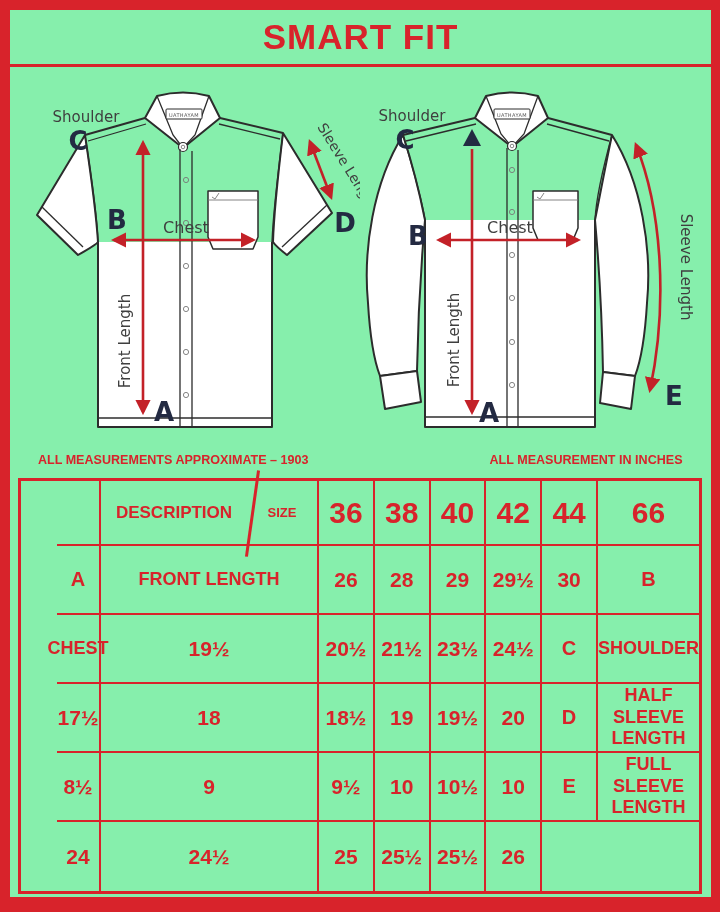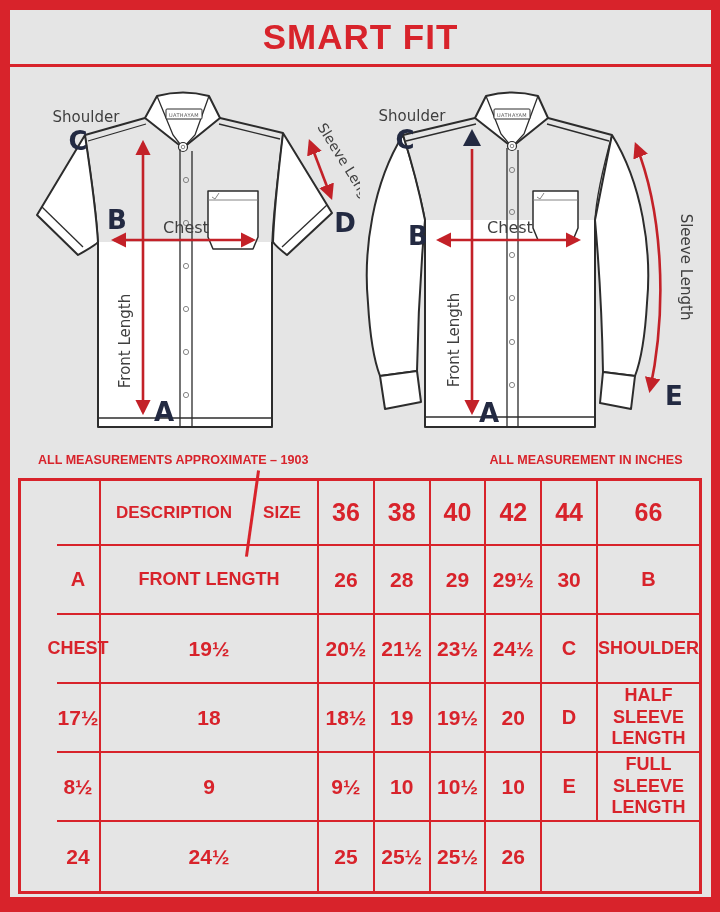--- a/index.html
+++ b/index.html
@@ -5,21 +5,21 @@
   :root{
     --red:#d8232b;
     --arrow:#c32128;
     --navy:#232a42;
     --gray:#3f3f3f;
     --line:#2c2c2c;
   }
   html,body{margin:0;padding:0;}
   body{width:720px;height:912px;overflow:hidden;background:#fff;
        font-family:"Liberation Sans",sans-serif;}
-  .frame{position:relative;width:720px;height:912px;background:#e5e5e5;}
+  .frame{position:relative;width:720px;height:912px;background:#86efac;}
 
   
   .bord{position:absolute;background:var(--red);}
   .bord.top{left:0;top:0;width:720px;height:10px;}
   .bord.left{left:0;top:0;width:10px;height:912px;}
   .bord.right{right:0;top:0;width:9px;height:912px;}
   .bord.bottom{left:0;bottom:0;width:720px;height:15px;}
 
   
   .title-band{position:absolute;left:10px;top:10px;right:9px;height:54px;
@@ -47,27 +47,27 @@
 
   
   .size-table{position:absolute;left:18px;top:478px;width:684px;height:416px;
     box-sizing:border-box;border:3px solid var(--red);
     display:grid;grid-template-columns:44px 218px repeat(6,1fr);
     grid-template-rows:65px repeat(5,1fr);color:var(--red);padding-left:36px;}
   .tcell{border-right:2px solid var(--red);border-bottom:2px solid var(--red);
     display:flex;align-items:center;justify-content:center;text-align:center;position:relative;}
   .size-table > .tcell:nth-child(8n){border-right:none;}
   .size-table > .tcell:nth-child(n+41){border-bottom:none;}
-  .h-num{font-size:25px;font-weight:bold;}
+  .h-num{font-size:30px;font-weight:bold;}
   .v-num{font-size:21px;font-weight:bold;}
   .letter{font-size:20px;font-weight:bold;}
   .desc{font-size:18px;font-weight:bold;white-space:pre-line;line-height:1.2;}
   .hdr-desc-cell{justify-content:flex-start;overflow:visible;}
   .hdr-desc-cell .w1{width:146px;text-align:center;font-size:17px;font-weight:bold;}
-  .hdr-desc-cell .w2{width:70px;text-align:center;font-size:17px;font-weight:bold;}
+  .hdr-desc-cell .w2{width:70px;text-align:center;font-size:13px;font-weight:bold;}
   .slash{position:absolute;left:150px;top:-11px;width:2.5px;height:87px;
     background:var(--red);transform:rotate(8deg);}
 </style>
 </head>
 <body>
 
 <div class="frame">
 
   <div class="bord top"></div>
   <div class="bord left"></div>

